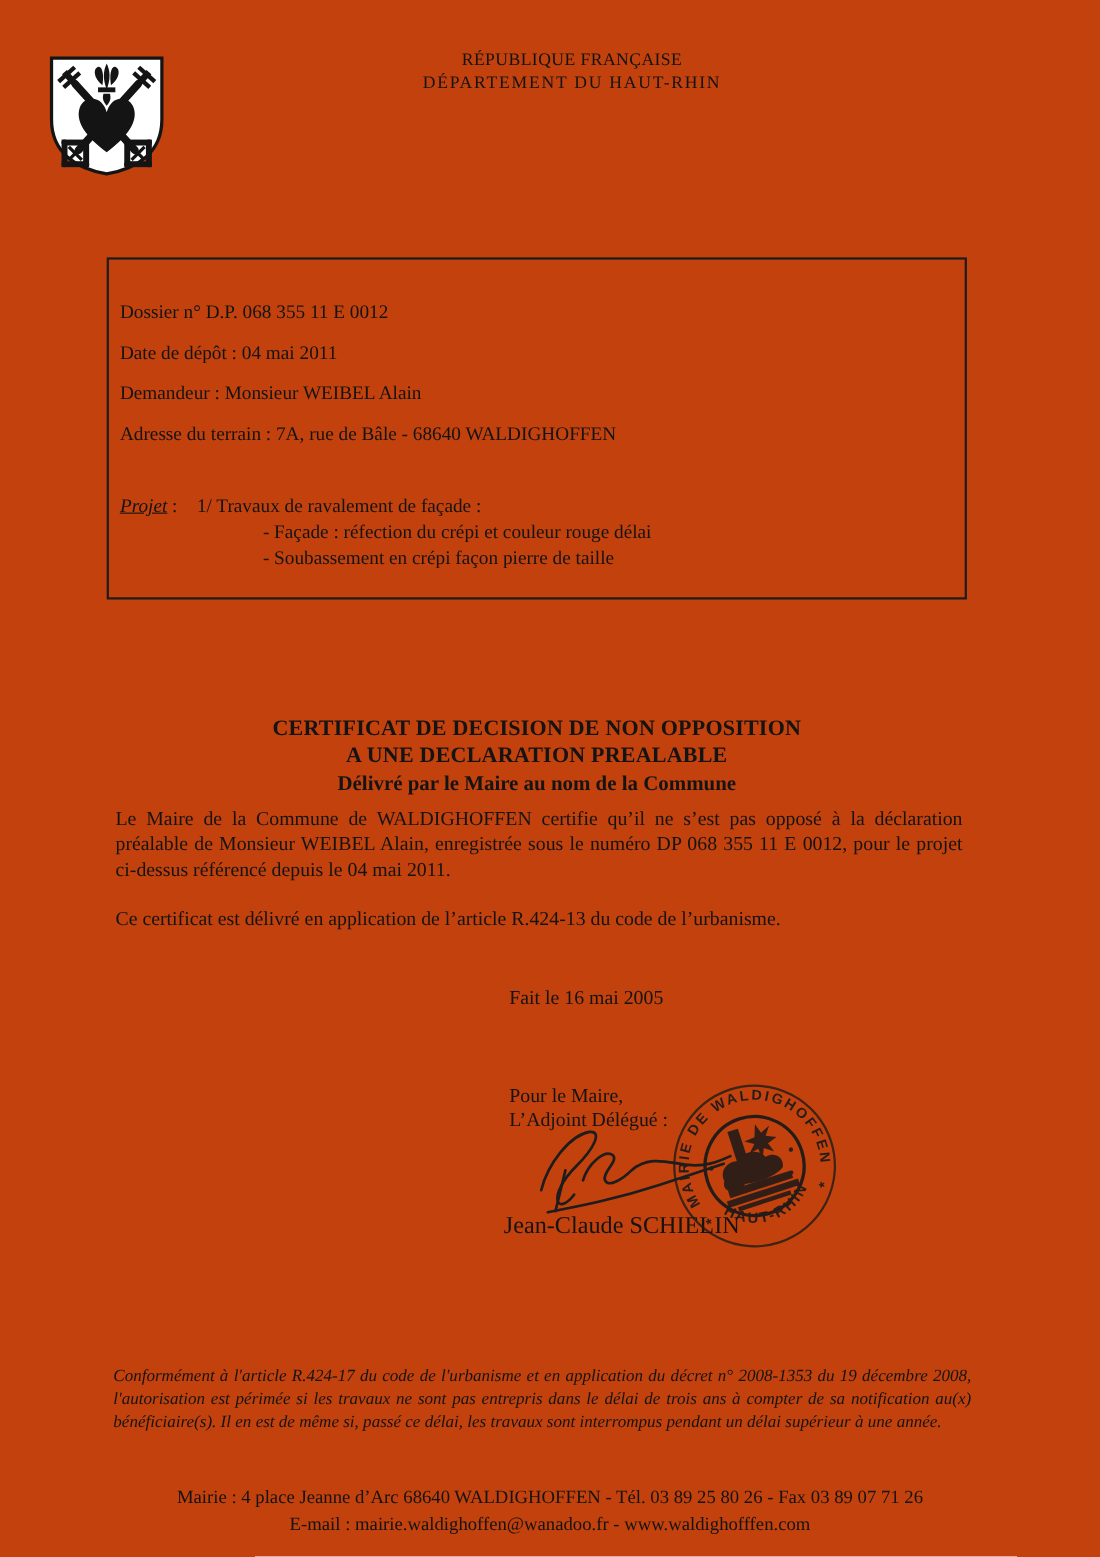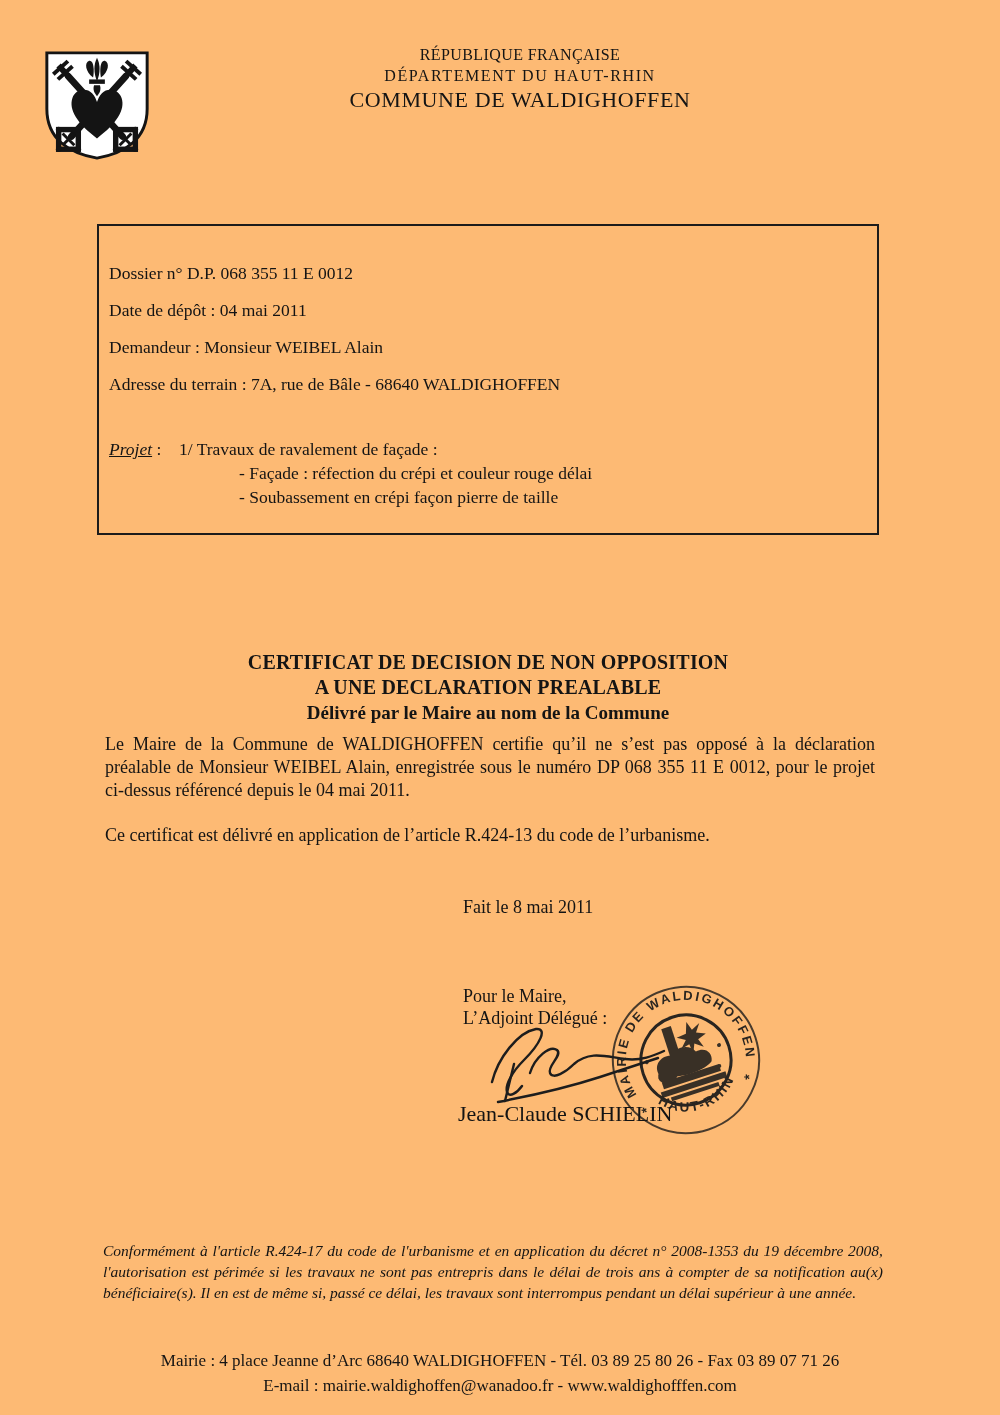--- a/index.html
+++ b/index.html
@@ -1,32 +1,32 @@
 <!DOCTYPE html>
 <html><head>
 <meta charset="utf-8">
 <style>
   html,body { margin:0; padding:0; background:#ffffff; }
   .page {
     position:relative; width:1000px; height:1415px;
-    background:#fdba74; color:#141414; overflow:hidden;
+    background:#c2410c; color:#141414; overflow:hidden;
     font-family:"Liberation Serif", serif;
   }
 
   
   .coat { position:absolute; left:38px; top:46px; width:118px; height:118px; }
   .hdr  { position:absolute; left:270px; top:45px; width:500px; text-align:center; }
   .hdr-l1 { font-size:16px;  line-height:20px; letter-spacing:0.4px; }
   .hdr-l2 { font-size:16px;  line-height:22px; letter-spacing:1.6px; }
   .hdr-l3 { font-size:22px;  line-height:26px; letter-spacing:0.6px; }
   .hdr-l4 { font-size:15.5px;line-height:22px; letter-spacing:0.6px; }
 
   
   .dossier-box {
-    position:absolute; left:97px; top:224px; width:782px; height:311px;
+    position:absolute; left:97px; top:234px; width:782px; height:311px;
     border:2px solid #1c1c1c; box-sizing:border-box;
     padding:36px 1px 0 10px; font-size:17.5px;
   }
   .db-line { margin:0 0 15px 0; line-height:22px; }
   .db-line.last-info { margin-bottom:42px; }
   .projet-row { display:flex; line-height:24px; margin:0; }
   .projet-cell { display:inline-block; width:70px; flex:0 0 70px; }
   .projet-cell .u { text-decoration:underline;font-style:italic; }
   .pitem { padding-left:130px; line-height:24px; }
 
@@ -106,21 +106,20 @@
         <path d="M4,32 C12,26 13,17 8,15 C3.5,14 2.5,24 4,32 Z"></path>
         <rect x="-8" y="34" width="16" height="4.5"></rect>
         <path d="M-3,40 C-4.5,45 -2.5,48 0,51 C2.5,48 4.5,45 3,40 Z"></path>
       </g>
     </g>
   </svg>
 
   <div class="hdr">
     <div class="hdr-l1">RÉPUBLIQUE FRANÇAISE</div>
     <div class="hdr-l2">DÉPARTEMENT DU HAUT-RHIN</div>
-    <div class="hdr-l3">COMMUNE DE WALDIGHOFFEN</div>
   </div>
 
   <div class="dossier-box">
     <p class="db-line">Dossier n° D.P. 068 355 11 E 0012</p>
     <p class="db-line">Date de dépôt : 04 mai 2011</p>
     <p class="db-line">Demandeur : Monsieur WEIBEL Alain</p>
     <p class="db-line last-info">Adresse du terrain : 7A, rue de Bâle - 68640 WALDIGHOFFEN</p>
     <div class="projet-row">
       <span class="projet-cell"><span class="u">Projet</span><span> :</span></span>
       <span>1/ Travaux de ravalement de façade :</span>
@@ -131,21 +130,21 @@
 
   <div class="title-block">
     <div class="tl1">CERTIFICAT DE DECISION DE NON OPPOSITION</div>
     <div class="tl2">A UNE DECLARATION PREALABLE</div>
     <div class="tl3">Délivré par le Maire au nom de la Commune</div>
   </div>
 
   <p class="para1">Le Maire de la Commune de WALDIGHOFFEN certifie qu’il ne s’est pas opposé à la déclaration préalable de Monsieur WEIBEL Alain, enregistrée sous le numéro DP 068 355 11 E 0012, pour le projet ci-dessus référencé depuis le 04 mai 2011.</p>
   <p class="para2">Ce certificat est délivré en application de l’article R.424-13 du code de l’urbanisme.</p>
 
-  <div class="fait">Fait le 8 mai 2011</div>
+  <div class="fait">Fait le 16 mai 2005</div>
 
   <div class="pour">
     <div>Pour le Maire,</div>
     <div>L’Adjoint Délégué :</div>
   </div>
 
   <div class="signame">Jean-Claude SCHIELIN</div>
 
   <svg class="stamp-svg" viewBox="-77 -77 154 154">
     <g transform="rotate(-18)">

